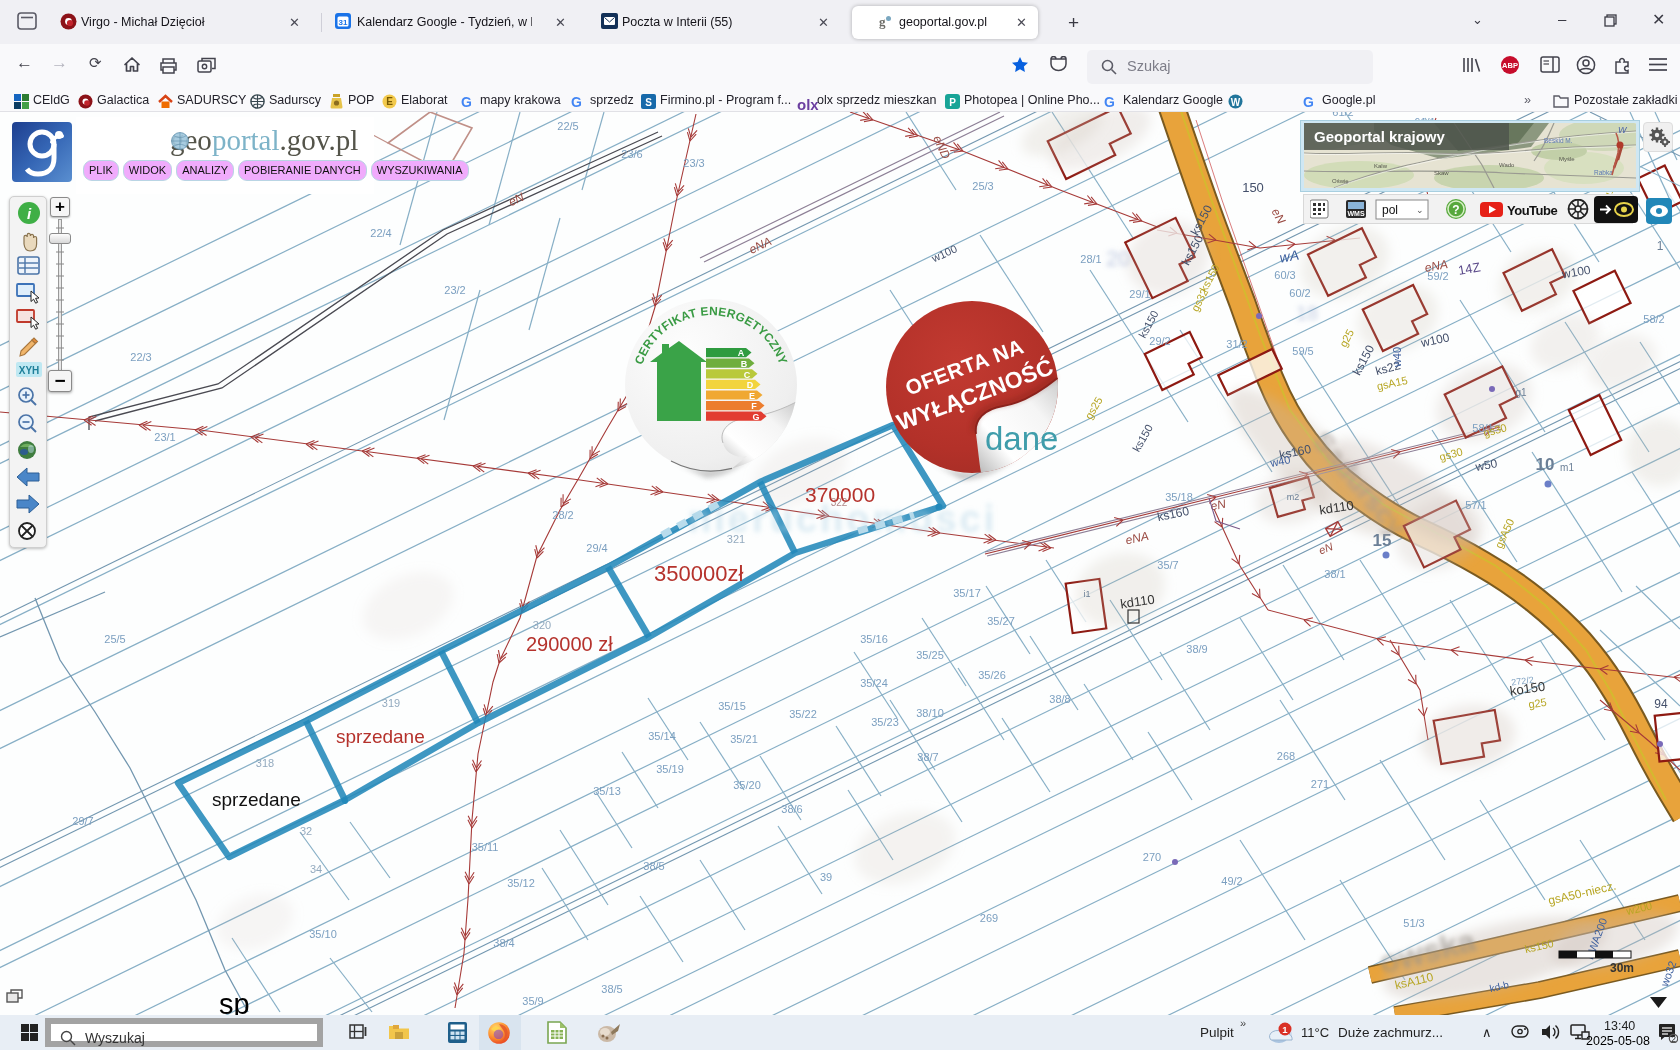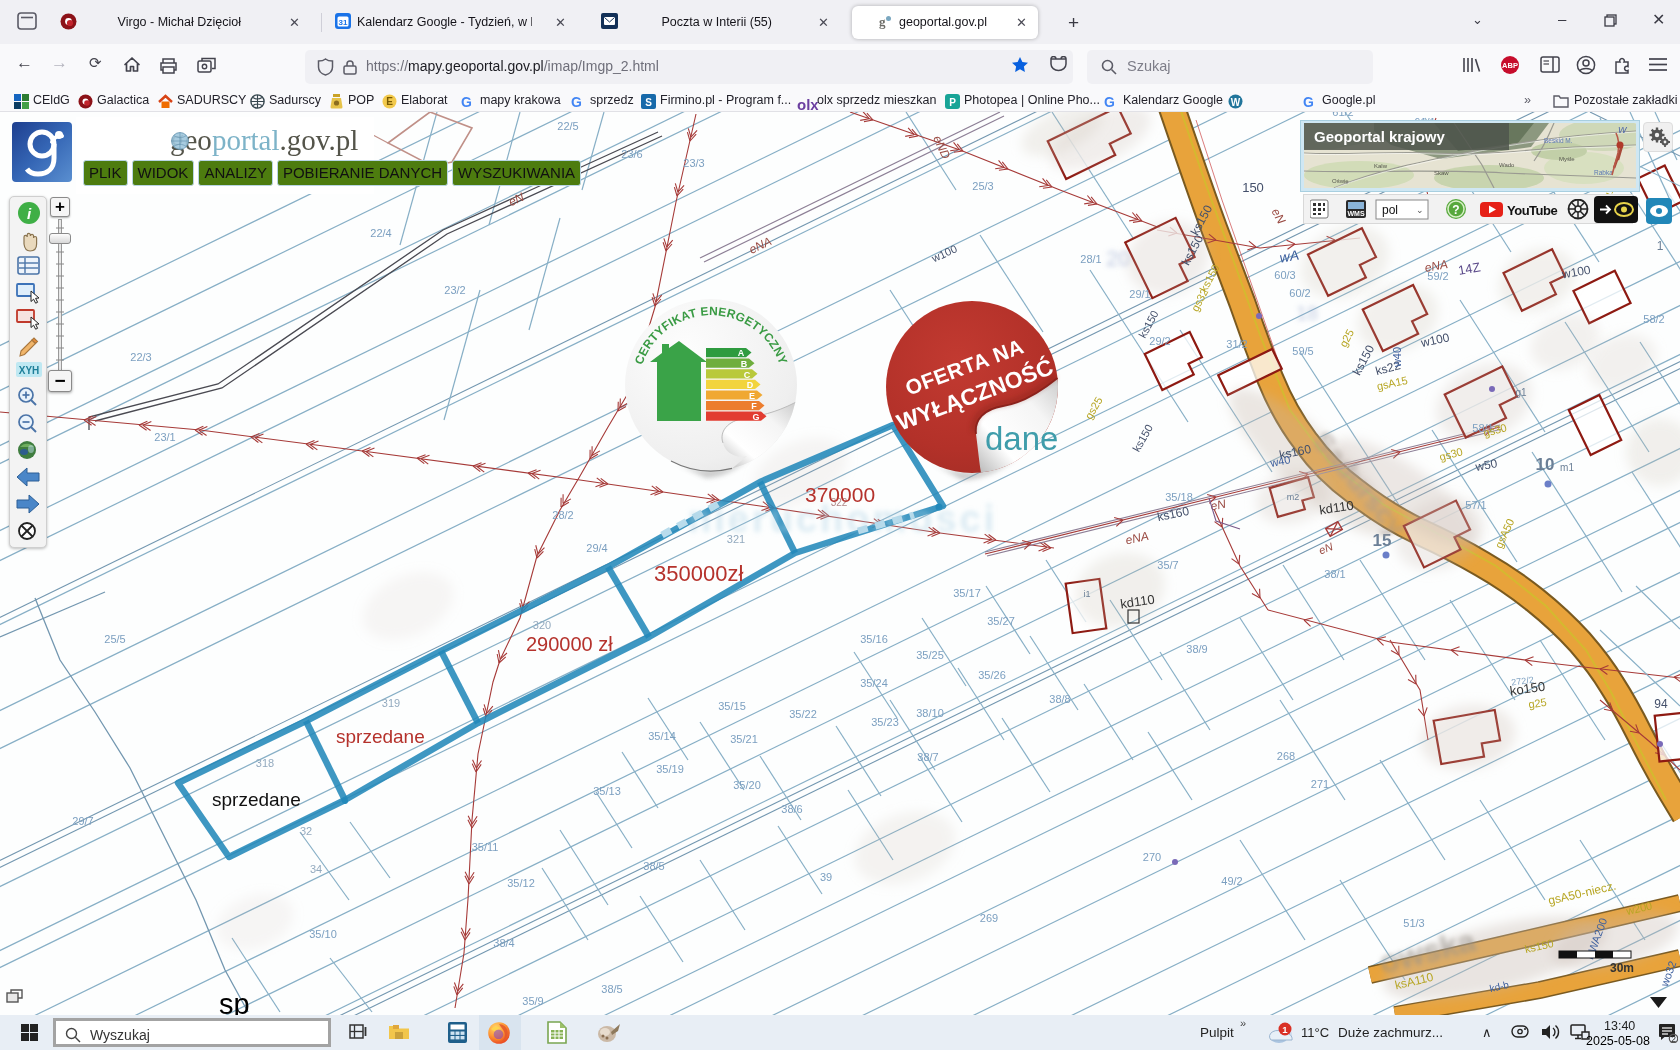--- a/index.html
+++ b/index.html
@@ -1,36 +1,36 @@
 <!DOCTYPE html>
 <html><head>
 <meta charset="utf-8">
 <style>
   * { margin:0; padding:0; box-sizing:border-box; }
   html,body { width:1680px; height:1050px; overflow:hidden; font-family:"Liberation Sans", sans-serif; background:#fff; }
   #stage { position:absolute; top:0; left:0; width:1680px; height:1050px; overflow:hidden; }
   
-  .tabbar { position:absolute; top:0; left:0; width:1680px; height:44px; background:#f0f0f4;text-align:right; }
+  .tabbar { position:absolute; top:0; left:0; width:1680px; height:44px; background:#f0f0f4; }
   .tab { position:absolute; top:6px; height:33px; border-radius:6px; font-size:12.5px; color:#15141a; }
   .tab .ttl { position:absolute; left:30px; top:9px; white-space:nowrap; overflow:hidden; }
   .tab .tx { position:absolute; top:9px; font-size:13px; color:#4a4a55; }
   .tabsep { position:absolute; top:13px; width:1px; height:19px; background:#cfcfd8; }
   .navbar { position:absolute; top:44px; left:0; width:1680px; height:46px; background:#f9f9fb; }
   .urlbar { position:absolute; left:305px; top:6px; width:768px; height:34px; background:#f0f0f4; border-radius:5px; }
   .searchbar { position:absolute; left:1087px; top:6px; width:286px; height:34px; background:#f0f0f4; border-radius:5px; }
   .bookbar { position:absolute; top:90px; left:0; width:1680px; height:22px; background:#f9f9fb; border-bottom:1px solid #e1e1e6; font-size:12.5px; color:#23222b; }
   .bk { position:absolute; top:3px; white-space:nowrap; }
   .navic { position:absolute; top:11px; color:#43434d; }
   
   #map { position:absolute; top:112px; left:0; width:1680px; height:903px; background:#fdfefe; overflow:hidden; }
   
   #gphead { position:absolute; left:76px; top:5px; width:298px; height:77px; background:#fff; }
   #gplogo { position:absolute; left:170px; top:12px; font-family:"Liberation Serif", serif; font-size:29px; color:#4c4c44; }
   #gpmenu { position:absolute; left:83px; top:48px; height:24px; }
-  .mbtn { display:inline-block; background:#4d7c0f; border:1px solid #b9d5e4; border-radius:3px; color:#111; font-size:15px; padding:3px 5px 4px 5px; margin-right:4px; }
+  .mbtn { display:inline-block; background:#f0abfc; border:1px solid #b9d5e4; border-radius:9px; color:#111; font-size:11px; padding:3px 5px 4px 5px; margin-right:4px; }
   
   #ltool { position:absolute; left:9px; top:84px; width:38px; height:352px; background:#f3f3f3; border:1px solid #cfcfcf; border-radius:5px; box-shadow:0 1px 3px rgba(0,0,0,.25); }
   
   #statbar { position:absolute; left:470px; top:878px; width:726px; height:20px; background:rgba(255,255,255,.85); color:#1c1c1c; font-size:12.5px; padding-top:3px; white-space:nowrap; }
   
   #taskbar { position:absolute; top:1015px; left:0; width:1680px; height:35px; background:#e8eef5; }
 </style>
 </head>
 <body>
 <div id="stage">
@@ -94,30 +94,20 @@
         <path d="M2 8.5 L9 2 l7 6.5 M3.5 7.5 V15 h4 v-4.5 h3 V15 h4 V7.5" fill="none" stroke="#43434d" stroke-width="1.7" stroke-linecap="round" stroke-linejoin="round"></path>
       </svg>
   <svg class="navic" style="left:159px;top:13px" width="19" height="18" viewBox="0 0 19 18">
         <path d="M4 6 V2 h11 v4 M4 13 h-2 V6 h15 v7 h-2 M4 10 h11 v6 H4 z" fill="none" stroke="#43434d" stroke-width="1.5"></path>
       </svg>
   <svg class="navic" style="left:197px;top:13px" width="20" height="18" viewBox="0 0 20 18">
         <rect x="1" y="4" width="13" height="11" rx="1.5" fill="none" stroke="#43434d" stroke-width="1.5"></rect>
         <path d="M5 4 V1.5 h13 v10 H15" fill="none" stroke="#43434d" stroke-width="1.5"></path>
         <circle cx="7.5" cy="9.5" r="2.2" fill="none" stroke="#43434d" stroke-width="1.4"></circle>
       </svg>
-  <div class="urlbar">
-    <svg style="position:absolute;left:12px;top:8px" width="17" height="18" viewBox="0 0 17 18">
-          <path d="M8.5 1 C10 2.2 13 3 15.5 3 V9 c0 4.5-3.5 7-7 8 -3.5-1-7-3.5-7-8 V3 C4 3 7 2.2 8.5 1 z" fill="none" stroke="#5b5b66" stroke-width="1.5"></path>
-        </svg>
-    <svg style="position:absolute;left:38px;top:9px" width="14" height="16" viewBox="0 0 14 16">
-          <rect x="1" y="7" width="12" height="8" rx="1.5" fill="none" stroke="#5b5b66" stroke-width="1.5"></rect>
-          <path d="M4 7 V5 a3 3 0 0 1 6 0 v2" fill="none" stroke="#5b5b66" stroke-width="1.5"></path>
-        </svg>
-    <span style="position:absolute;left:61px;top:8px;font-size:14px;color:#6f6f7a">https://<b style="color:#1b1b21;font-weight:normal;">mapy.geoportal.gov.pl</b>/imap/Imgp_2.html</span>
-  </div>
   <svg class="navic" style="left:1011px;top:12px" width="18" height="18" viewBox="0 0 18 18">
         <path d="M9 1 l2.4 5 5.6.7 -4.1 3.8 1 5.5 L9 13.3 4.1 16 l1-5.5 L1 6.7 6.6 6 z" fill="#0860df"></path>
       </svg>
   <svg class="navic" style="left:1049px;top:12px" width="19" height="18" viewBox="0 0 19 18">
         <path d="M2 3 h15 v5 a7.5 6.5 0 0 1 -15 0 z M2 3 a2.5 2.5 0 0 1 5 0 M12 3 a2.5 2.5 0 0 1 5 0" fill="none" stroke="#43434d" stroke-width="1.5"></path>
       </svg>
   <div class="searchbar">
     <svg style="position:absolute;left:14px;top:9px" width="16" height="16" viewBox="0 0 16 16">
           <circle cx="6.5" cy="6.5" r="5" fill="none" stroke="#5b5b66" stroke-width="1.6"></circle>
           <line x1="10.5" y1="10.5" x2="15" y2="15" stroke="#5b5b66" stroke-width="1.6"></line>
@@ -1453,21 +1443,21 @@
   <div style="position:absolute;left:219px;top:876px;font-size:29px;color:#000;">sp</div>
 </div>
 
 <div id="taskbar">
   <svg style="position:absolute;left:21px;top:9px" width="17" height="17" viewBox="0 0 17 17">
         <rect width="8" height="8" fill="#222"></rect>
         <rect x="9" width="8" height="8" fill="#222"></rect>
         <rect y="9" width="8" height="8" fill="#222"></rect>
         <rect x="9" y="9" width="8" height="8" fill="#222"></rect>
       </svg>
-  <div style="position:absolute;left:53px;top:3px;width:278px;height:29px;background:#fff;border:3px solid #a3a3a3;">
+  <div style="position:absolute;left:45px;top:3px;width:278px;height:29px;background:#fff;border:6px solid #a3a3a3;">
     <svg style="position:absolute;left:9px;top:6px" width="16" height="16" viewBox="0 0 16 16">
           <circle cx="6.5" cy="6.5" r="5" fill="none" stroke="#444" stroke-width="1.4"></circle>
           <line x1="10.3" y1="10.3" x2="15" y2="15" stroke="#444" stroke-width="1.4"></line>
         </svg>
     <span style="position:absolute;left:34px;top:6px;font-size:14px;color:#333">Wyszukaj</span>
   </div>
   <svg style="position:absolute;left:348px;top:8px" width="20" height="19" viewBox="0 0 20 19">
         <rect x="2" y="2" width="13" height="13" fill="none" stroke="#333" stroke-width="1.5"></rect>
         <line x1="6.5" y1="2" x2="6.5" y2="15" stroke="#333" stroke-width="1.3"></line>
         <line x1="2" y1="8.5" x2="15" y2="8.5" stroke="#333" stroke-width="1.3"></line>

